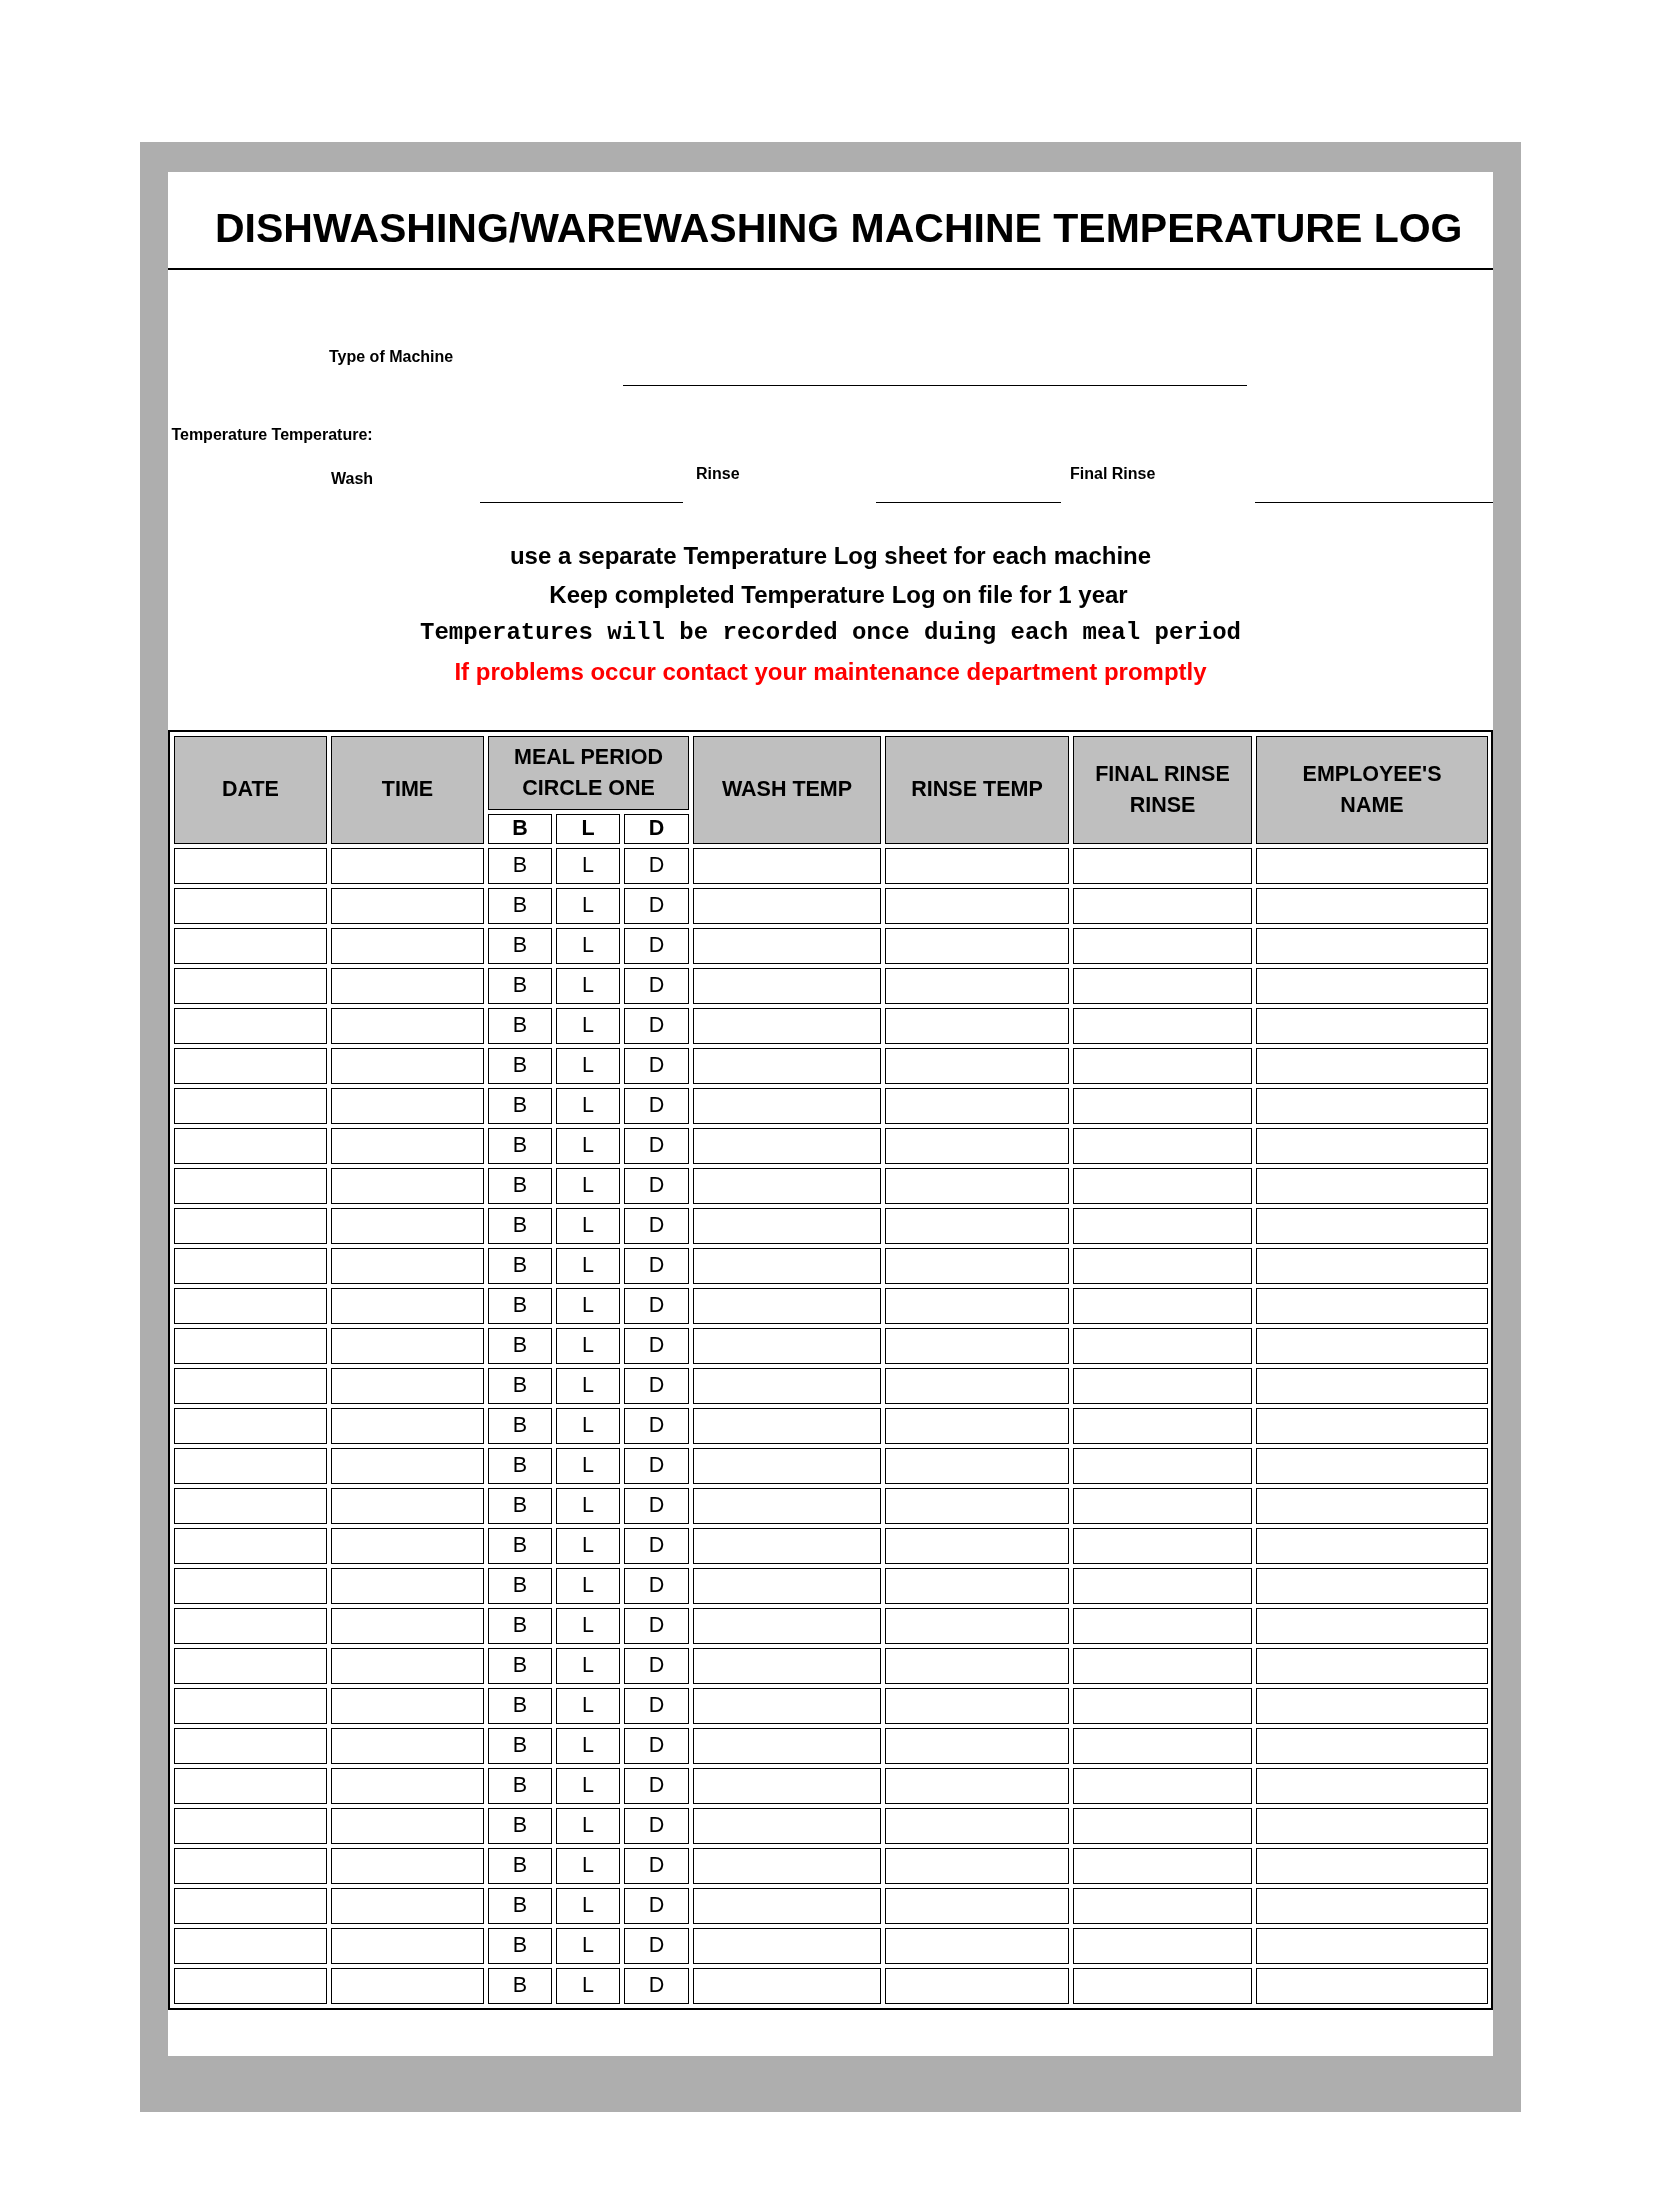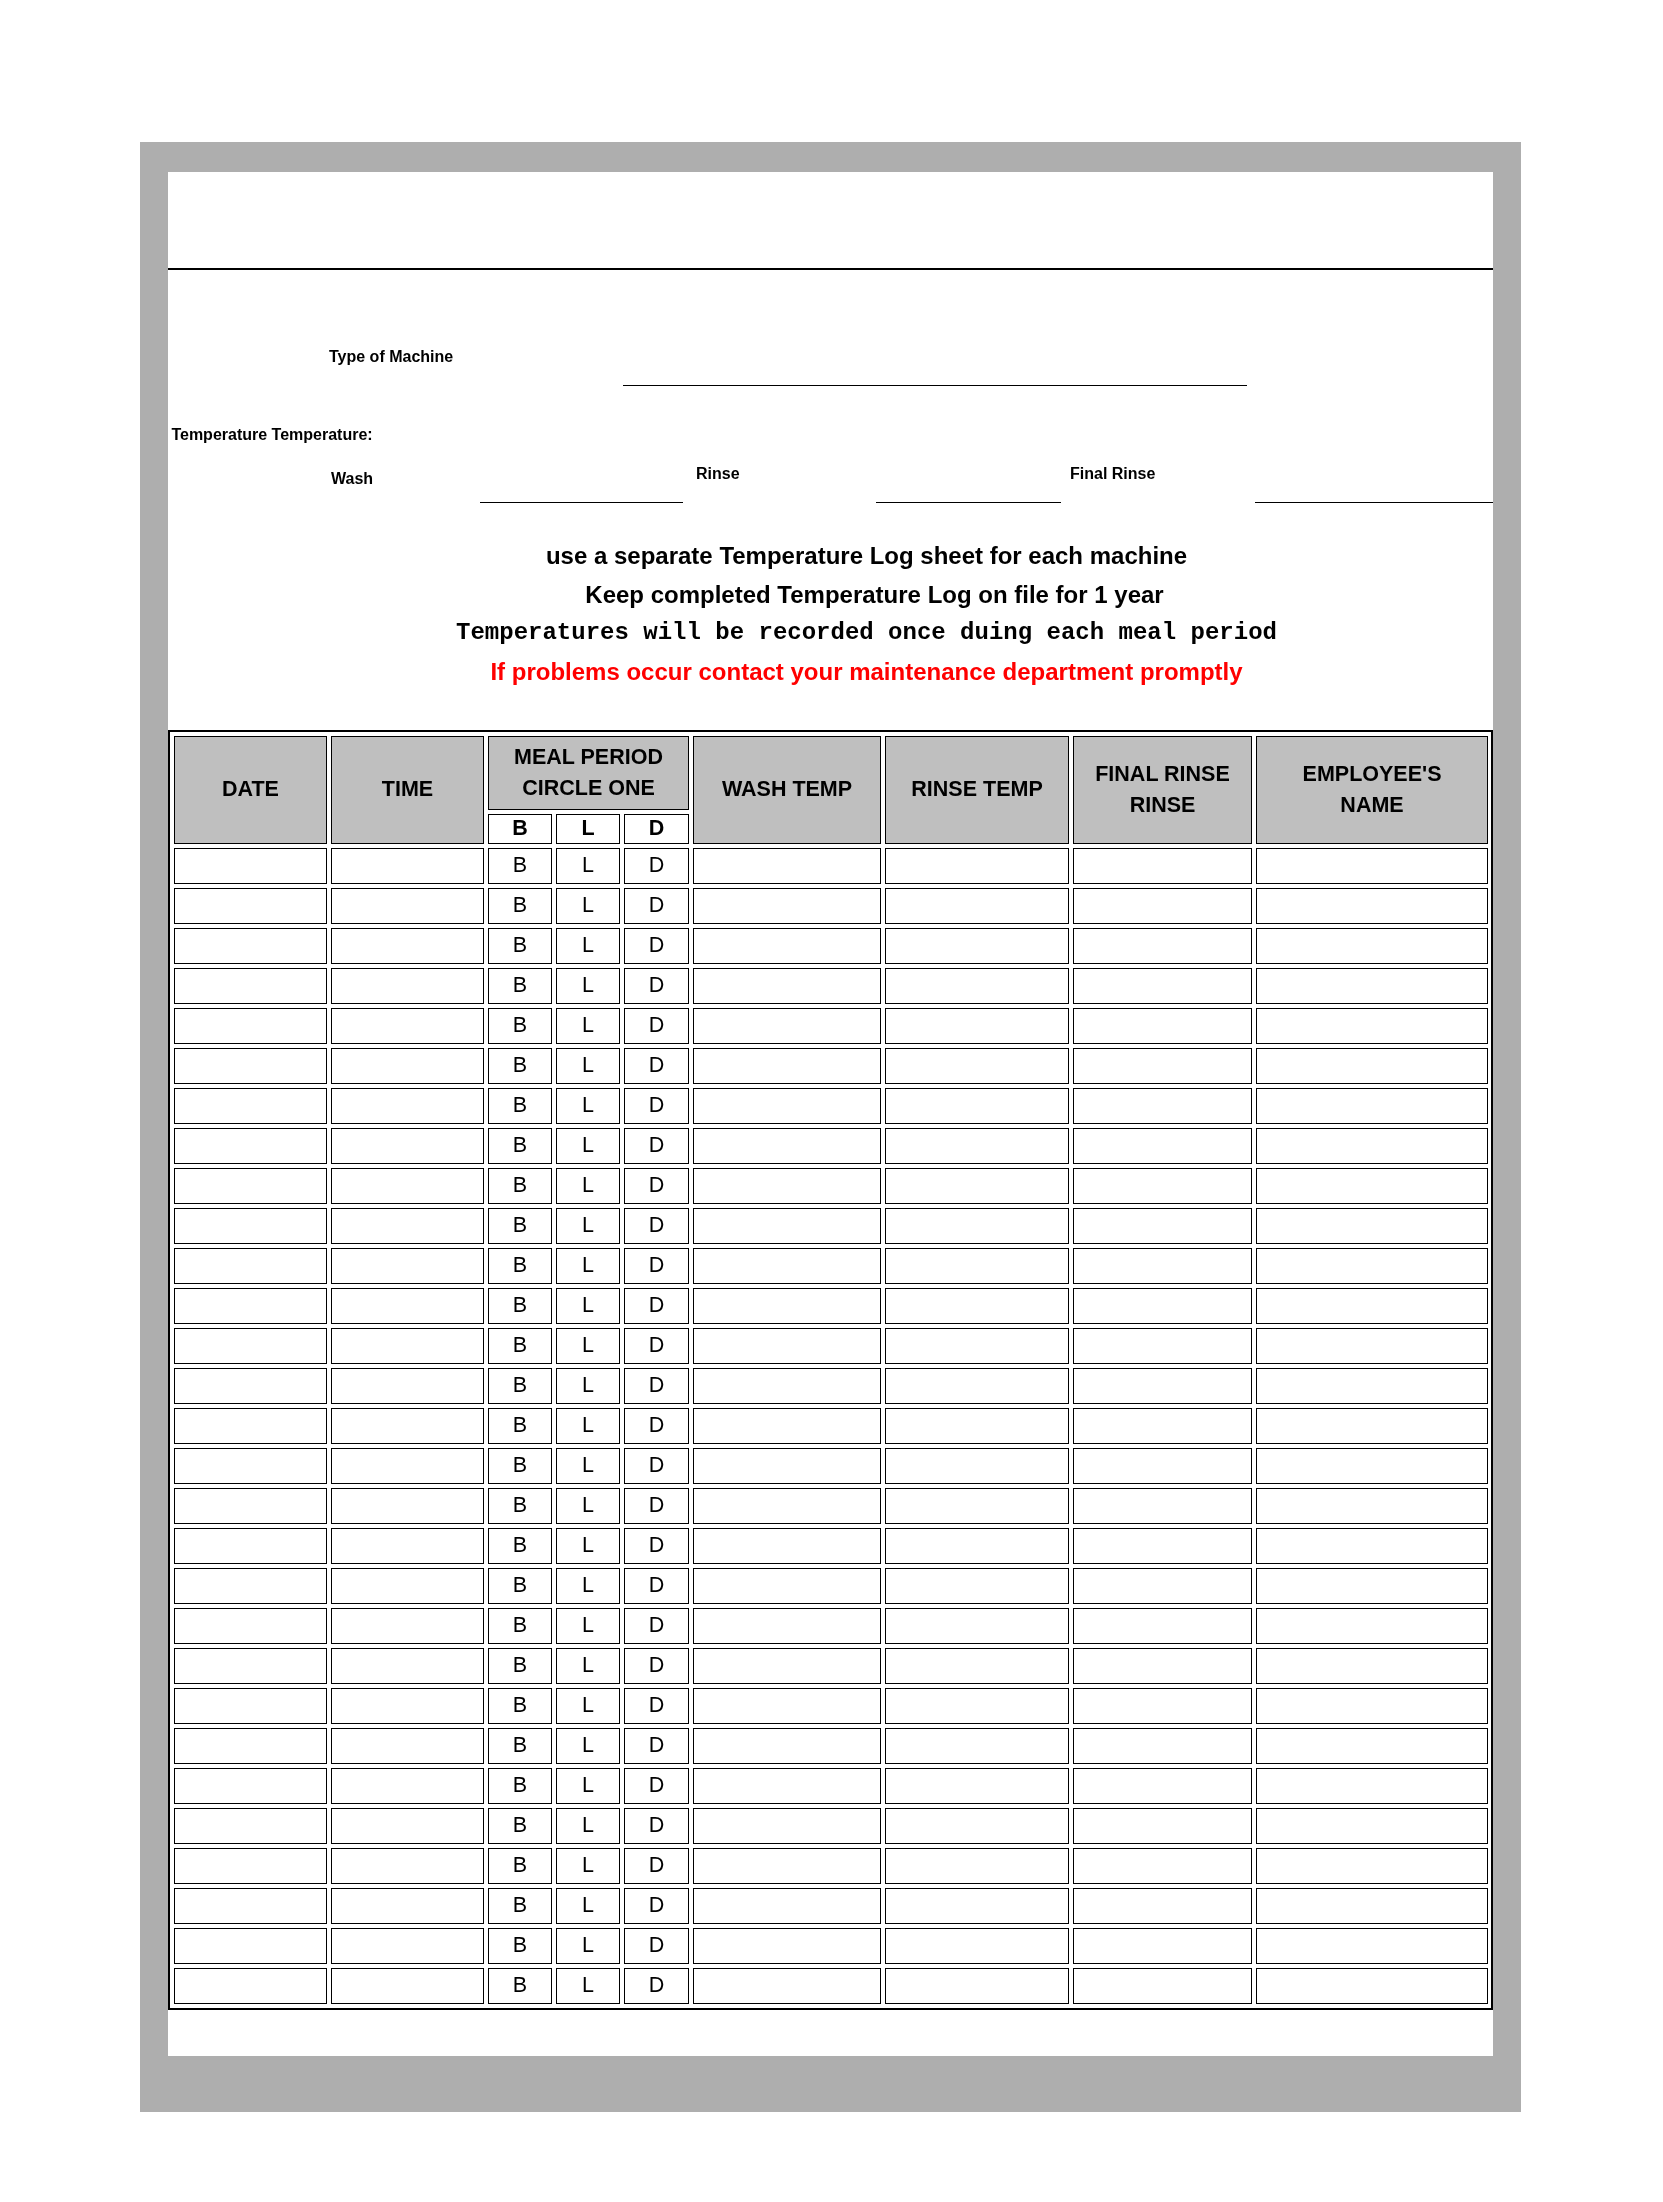--- a/index.html
+++ b/index.html
@@ -70,21 +70,20 @@
   .final-label { left: 902px; top: 293px; }
   .final-line  { left: 1087px; top: 301px; width: 238px; }
   .inst {
     position: absolute;
     left: 0;
     width: 100%;
     text-align: center;
     font-size: 24px;
     font-weight: bold;
     white-space: nowrap;
-    margin-left: 36px;
   }
   .inst-1 { top: 370px; }
   .inst-2 { top: 409px; padding-left: 8px; }
   .inst-3 { top: 447px; font-family: Liberation Mono, monospace; }
   .inst-4 { top: 486px; color: var(--warning-red, #ff0000); }
   .table-wrap {
     position: absolute;
     left: 0;
     top: 558px;
     width: 1325px;
@@ -124,20 +123,21 @@
     font-weight: normal;
     background: #ffffff;
   }
 </style>
 </head>
 <body>
 
 <div class="frame">
   <div class="page">
 
+    <h1 class="title">DISHWASHING/WAREWASHING MACHINE TEMPERATURE LOG</h1>
     <div class="title-rule"></div>
 
     <span class="label tom-label">Type of Machine</span>
     <div class="blank tom-line"></div>
 
     <span class="label temp-req">Temperature Temperature:</span>
 
     <span class="label wash-label">Wash</span>
     <div class="blank wash-line"></div>
 

